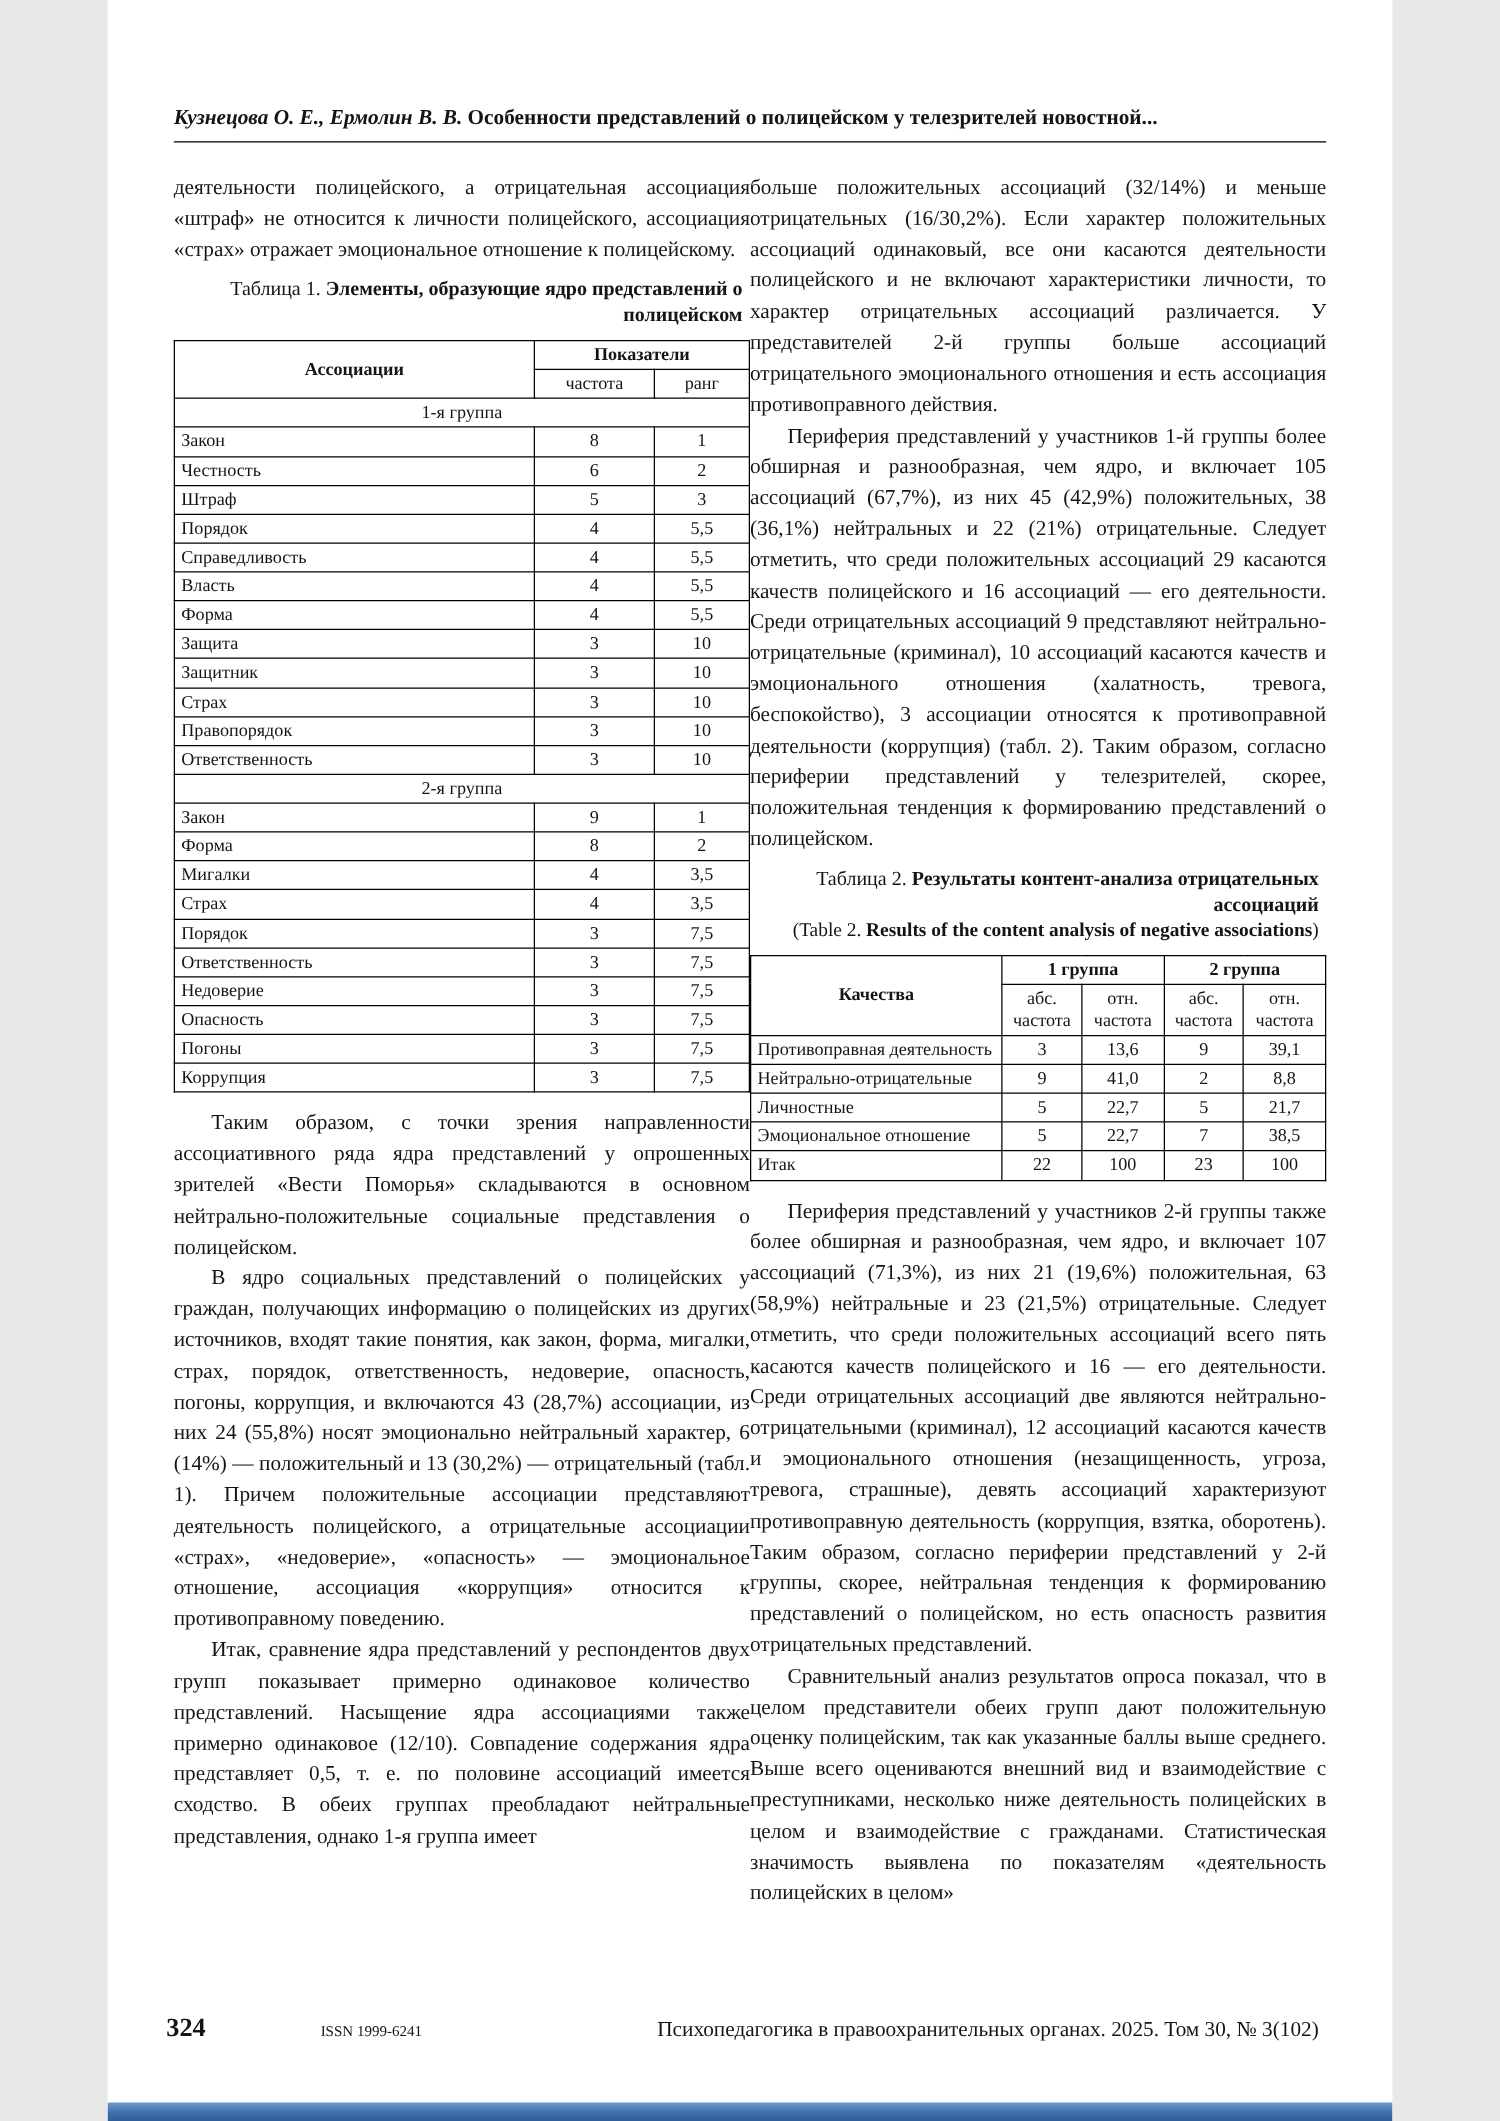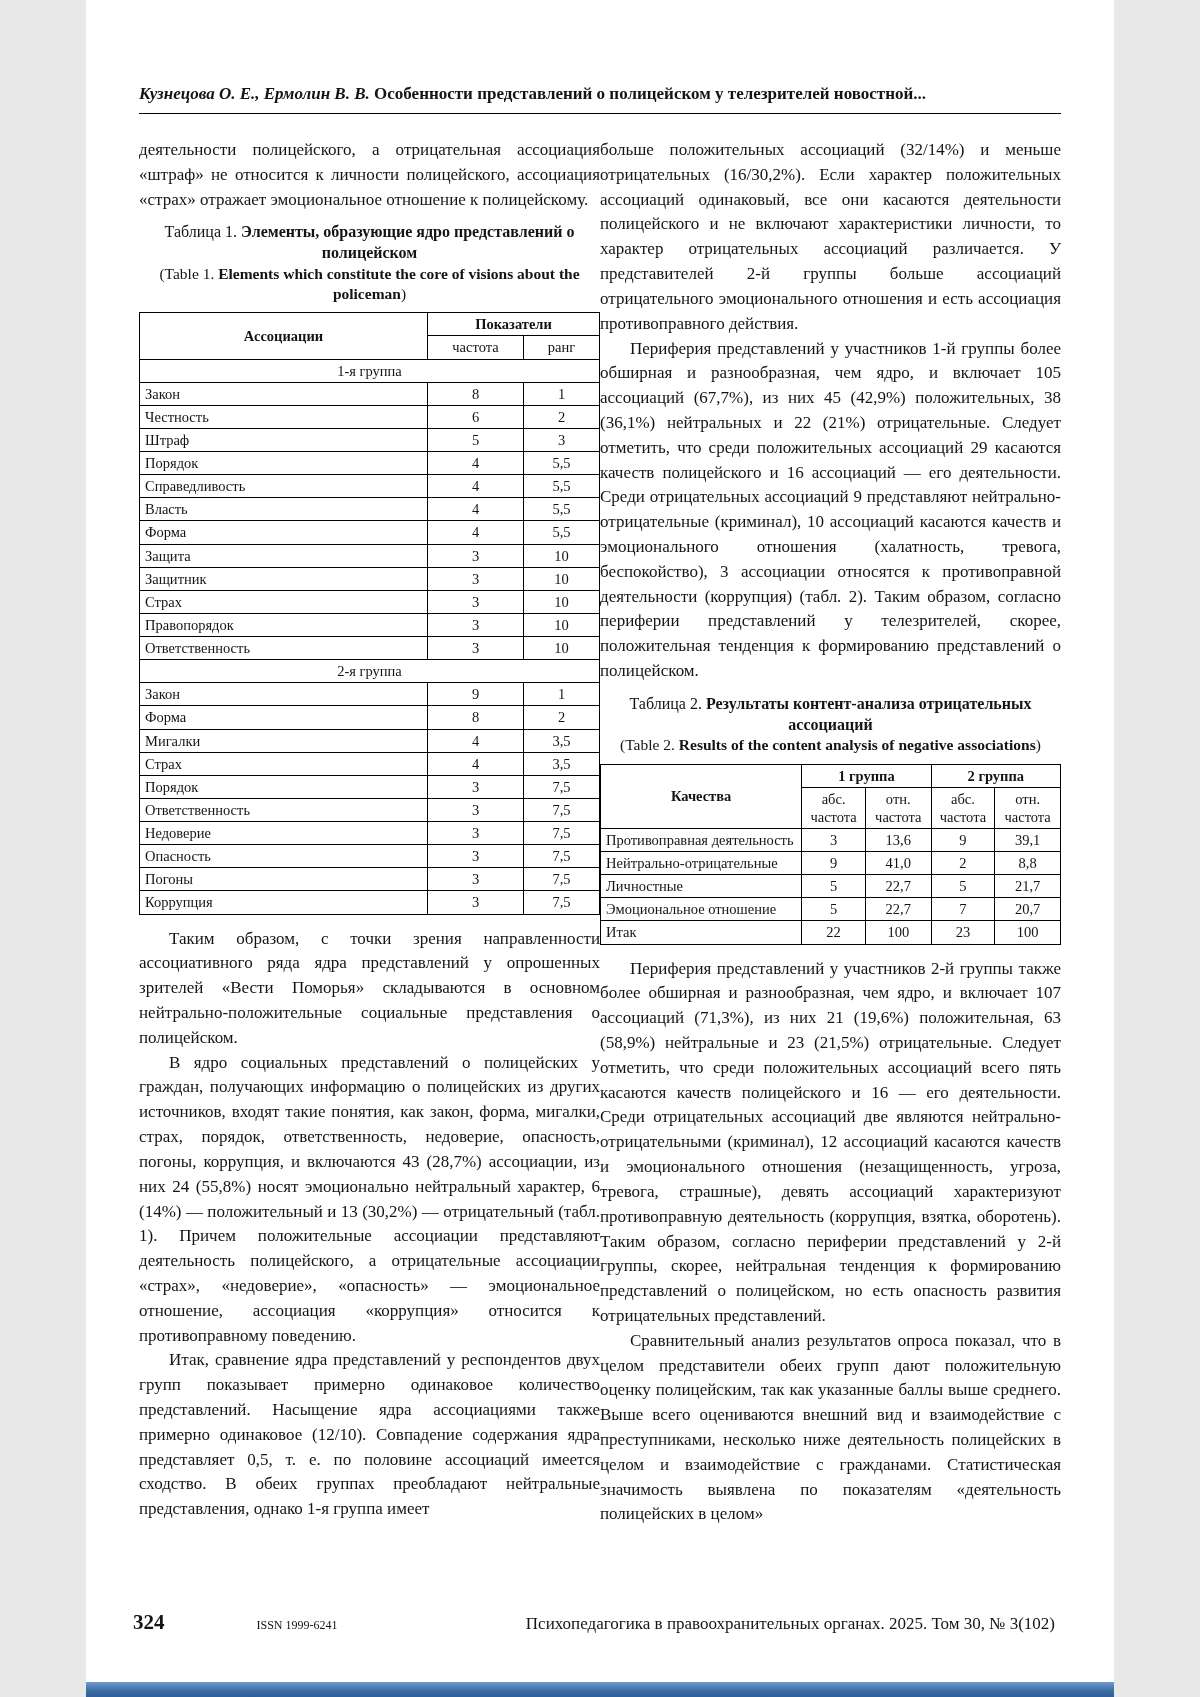--- a/index.html
+++ b/index.html
@@ -25,21 +25,21 @@
     overflow: hidden;
   }
   .running-header .authors { font-weight: bold; font-style: italic; }
   .running-header .rh-title { font-weight: bold; }
 
   .columns { display: flex; }
   .col { flex: 1 1 0; min-width: 0; text-align: justify; font-size: 17px; line-height: 1.46; }
   .col p { margin: 0; text-indent: 30px; }
   .col p.noindent { text-indent: 0; }
 
-  .table-caption { text-align: center; margin: 10px 6px 8px 6px; line-height: 1.3; }
+  .table-caption { text-align: right; margin: 10px 6px 8px 6px; line-height: 1.3; }
   .cap-ru { font-size: 16px; }
   .cap-en { font-size: 15.5px; }
   .table-caption b { font-weight: bold; }
 
   table.data-table {
     width: 100%;
     border-collapse: collapse;
     font-size: 14.5px;
     line-height: 1.25;
     margin: 2px 0 12px 0;
@@ -83,24 +83,20 @@
 
     <div class="columns">
 
       <div class="col">
         <p class="noindent">деятельности полицейского, а отрицательная ассоциация «штраф» не относится к личности полицейского, ассоциация «страх» отражает эмоциональное отношение к полицейскому.</p>
 
         <div class="table-caption">
           <div class="cap-ru">
             <span>Таблица 1.</span>
             <b>Элементы, образующие ядро представлений о полицейском</b>
-          </div>
-          <div class="cap-en">
-            <span>(Table 1.</span>
-            <b>Elements which constitute the core of visions about the policeman</b><span>)</span>
           </div>
         </div>
 
         <table class="data-table t1">
           <colgroup>
             <col style="width:auto">
             <col style="width:96px">
             <col style="width:76px">
           </colgroup>
           <thead>
@@ -300,21 +296,21 @@
                 <td class="cell-num">5</td>
                 <td class="cell-num">22,7</td>
                 <td class="cell-num">5</td>
                 <td class="cell-num">21,7</td>
               </tr>
               <tr>
                 <td class="cell-label">Эмоциональное отношение</td>
                 <td class="cell-num">5</td>
                 <td class="cell-num">22,7</td>
                 <td class="cell-num">7</td>
-                <td class="cell-num">20,7</td>
+                <td class="cell-num">38,5</td>
               </tr>
               <tr>
                 <td class="cell-label">Итак</td>
                 <td class="cell-num">22</td>
                 <td class="cell-num">100</td>
                 <td class="cell-num">23</td>
                 <td class="cell-num">100</td>
               </tr>
             </tbody>
         </table>

